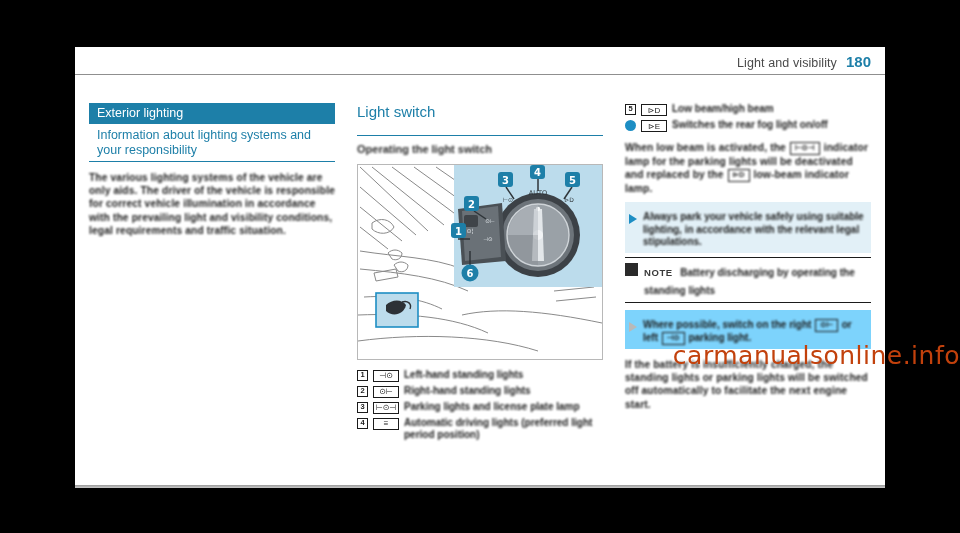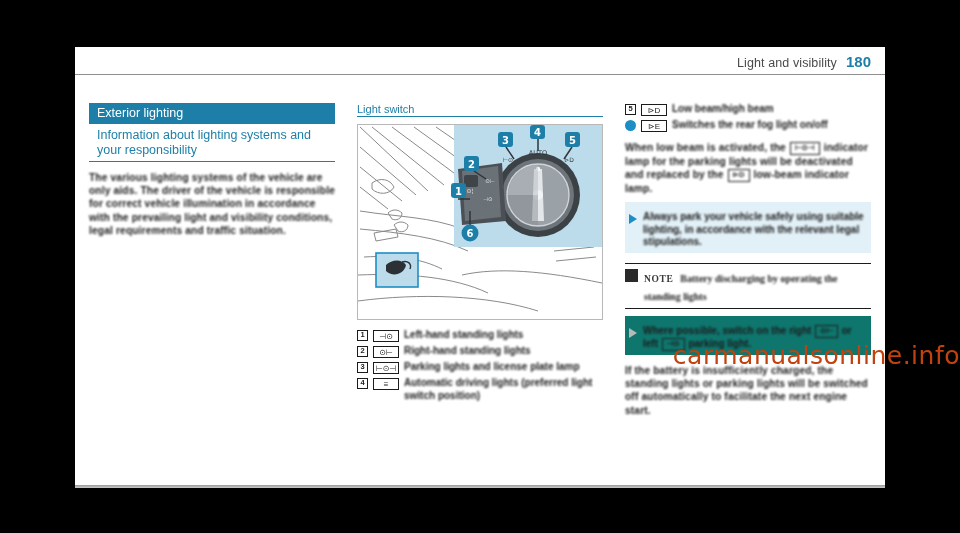--- a/index.html
+++ b/index.html
@@ -41,22 +41,22 @@
   
   .sect-bar{
     background:#1d7fa8;color:#fff;font-size:12.5px;
     padding:3px 8px 4px 8px;line-height:1.15;
   }
   .sub-head{
     color:#1d7fa8;font-size:12.5px;line-height:1.18;
     padding:4px 8px 3px 8px;border-bottom:1.6px solid #1d7fa8;
   }
   .h2-blue{
-    color:#1d7fa8;font-size:11px;line-height:1.2;
-    padding-bottom:0;border-bottom:1.6px solid #1d7fa8;
+    color:#1d7fa8;font-size:15px;line-height:1.2;
+    padding-bottom:14px;border-bottom:1.6px solid #1d7fa8;
   }
   .h3-blur{
     font-size:11px;line-height:1.25;margin-top:7px;
     color:#2b2b2b;filter:blur(.9px);font-weight:bold;
   }
 
   
   .body-blur{
     font-size:10.2px;line-height:1.30;color:#1b1b1b;
     font-weight:bold;filter:blur(.85px);letter-spacing:.15px;
@@ -100,33 +100,32 @@
     display:inline-block;vertical-align:middle;
     border:1.4px solid #1b1b1b;padding:0 4px;margin:0 1px;
     font-size:7.5px;line-height:10px;height:11px;
   }
 
   
   .arrow-blk{
     display:flex;gap:6px;margin-top:7px;background:#e2f0f7;
     padding:9px 4px 4px 4px;
   }
-  .arrow-blk.plain{background:#0f766e;}
+  .arrow-blk.plain{background:#7dd3fc;}
   .tri{
     flex:0 0 auto;width:0;height:0;margin-top:3px;
     border-left:8px solid #1d8ec4;
     border-top:5.5px solid transparent;border-bottom:5.5px solid transparent;
   }
   .tri.gray{border-left-color:#b9b9b9;}
 
   
   .note{
-    margin-top:10px;border-top:1.8px solid #1b1b1b;border-bottom:1.8px solid #1b1b1b;
+    margin-top:4px;border-top:1.8px solid #1b1b1b;border-bottom:1.8px solid #1b1b1b;
     padding:4px 0 4px 0;
-    font-family:Liberation Serif, serif;
   }
   .note-hd{display:flex;align-items:flex-start;gap:6px;}
   .note-sq{flex:0 0 auto;width:13px;height:13px;background:#2a2a2a;margin-top:1px;}
   .note-word{
     font-size:9.5px;font-weight:bold;color:#3a3a3a;letter-spacing:.6px;
     filter:blur(.7px);margin-right:3px;
   }
   .note-title{
     font-size:10px;line-height:1.25;font-weight:bold;color:#1b1b1b;filter:blur(.85px);
   }
@@ -159,20 +158,21 @@
     <div class="cols">
 
       <div class="col col1">
         <div class="sect-bar">Exterior lighting</div>
         <div class="sub-head">Information about lighting systems and your responsibility</div>
         <div class="body-blur pad">The various lighting systems of the vehicle are only aids. The driver of the vehicle is responsible for correct vehicle illumination in accordance with the prevailing light and visibility conditions, legal requirements and traffic situation.</div>
       </div>
 
       <div class="col col2">
         <div class="h2-blue">Light switch</div>
+        <div class="h3-blur">Operating the light switch</div>
 
         <div class="fig">
           <svg width="244" height="194" viewBox="0 0 244 194">
             <rect x="0" y="0" width="244" height="194" fill="#ffffff"></rect>
 
             <g stroke="#8a8a8a" stroke-width="1" fill="none">
               <path d="M2 2 L70 66"></path>
                 <path d="M2 22 L58 70"></path>
                 <path d="M2 42 L44 76"></path>
               <path d="M2 62 L30 84"></path>
@@ -274,21 +274,21 @@
             <div class="leg-txt">Right-hand standing lights</div>
           </div>
           <div class="leg-row">
             <div class="num-box">3</div>
             <div class="ico-box">⊢⊙⊣</div>
             <div class="leg-txt">Parking lights and license plate lamp</div>
           </div>
           <div class="leg-row">
             <div class="num-box">4</div>
             <div class="ico-box">≡</div>
-            <div class="leg-txt">Automatic driving lights (preferred light switch position)</div>
+            <div class="leg-txt">Automatic driving lights (preferred light period position)</div>
           </div>
         </div>
       </div>
 
       <div class="col col3">
 
         <div>
           <div class="leg-row">
             <div class="num-box">5</div>
             <div class="ico-box">⊳D</div>

